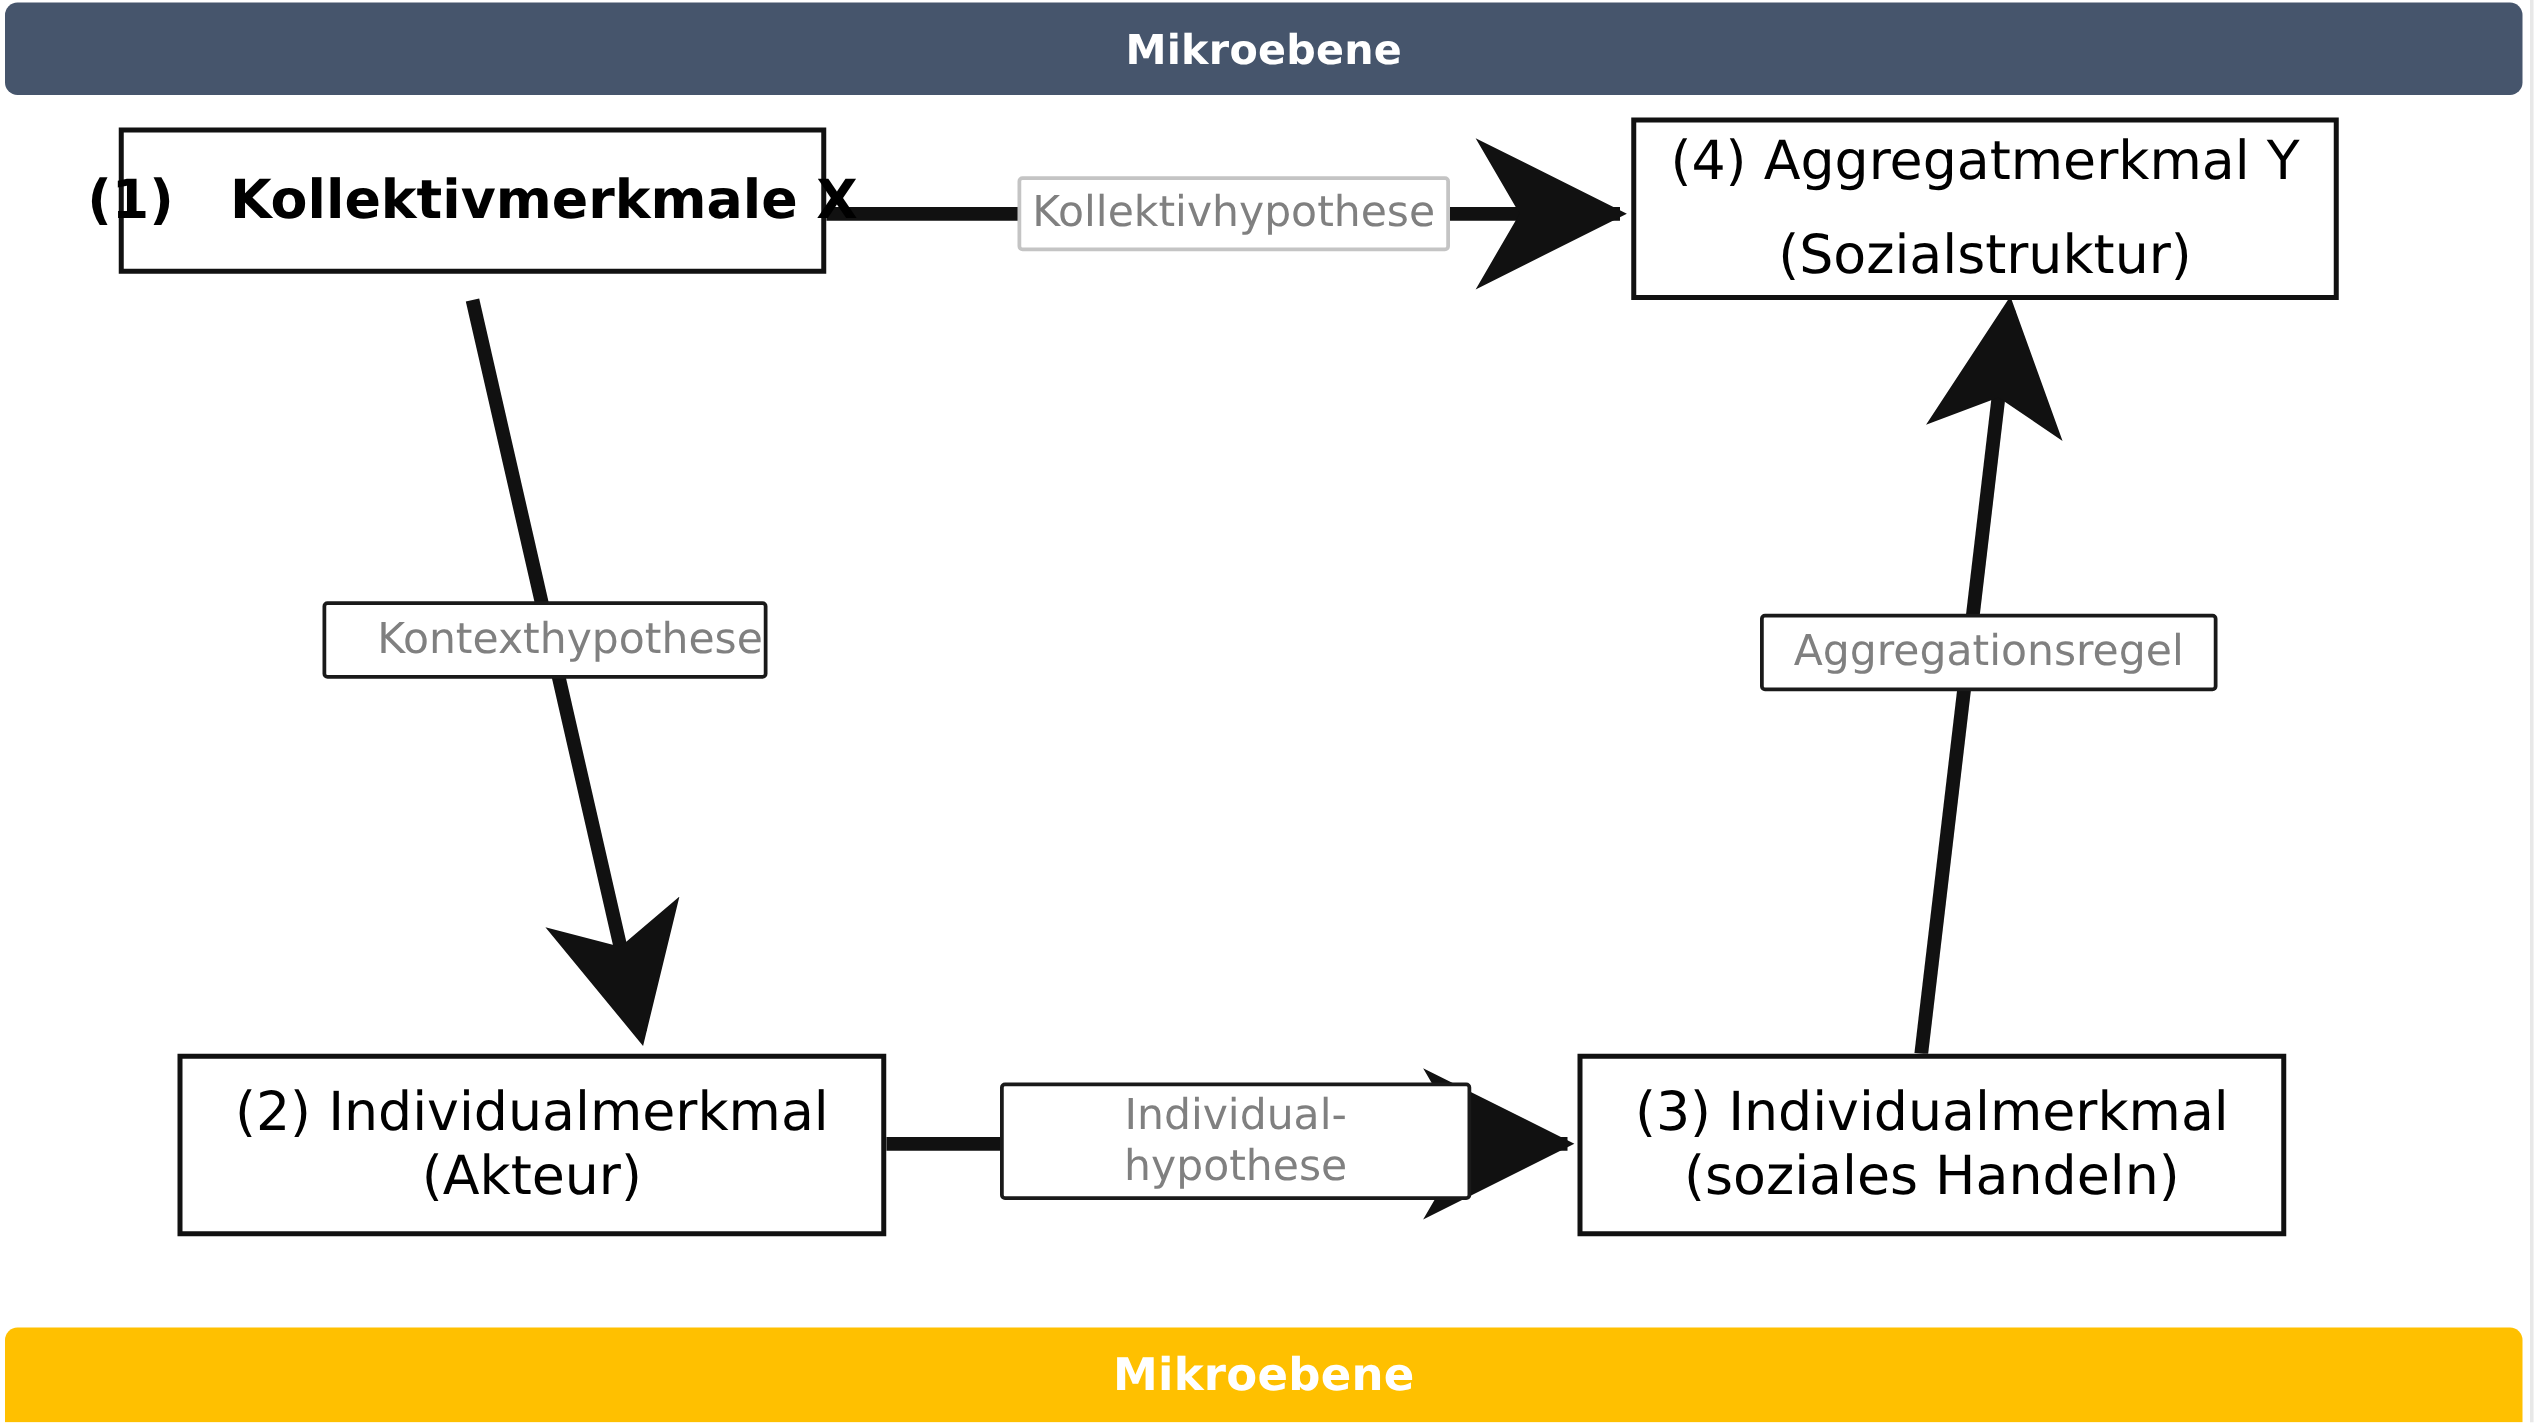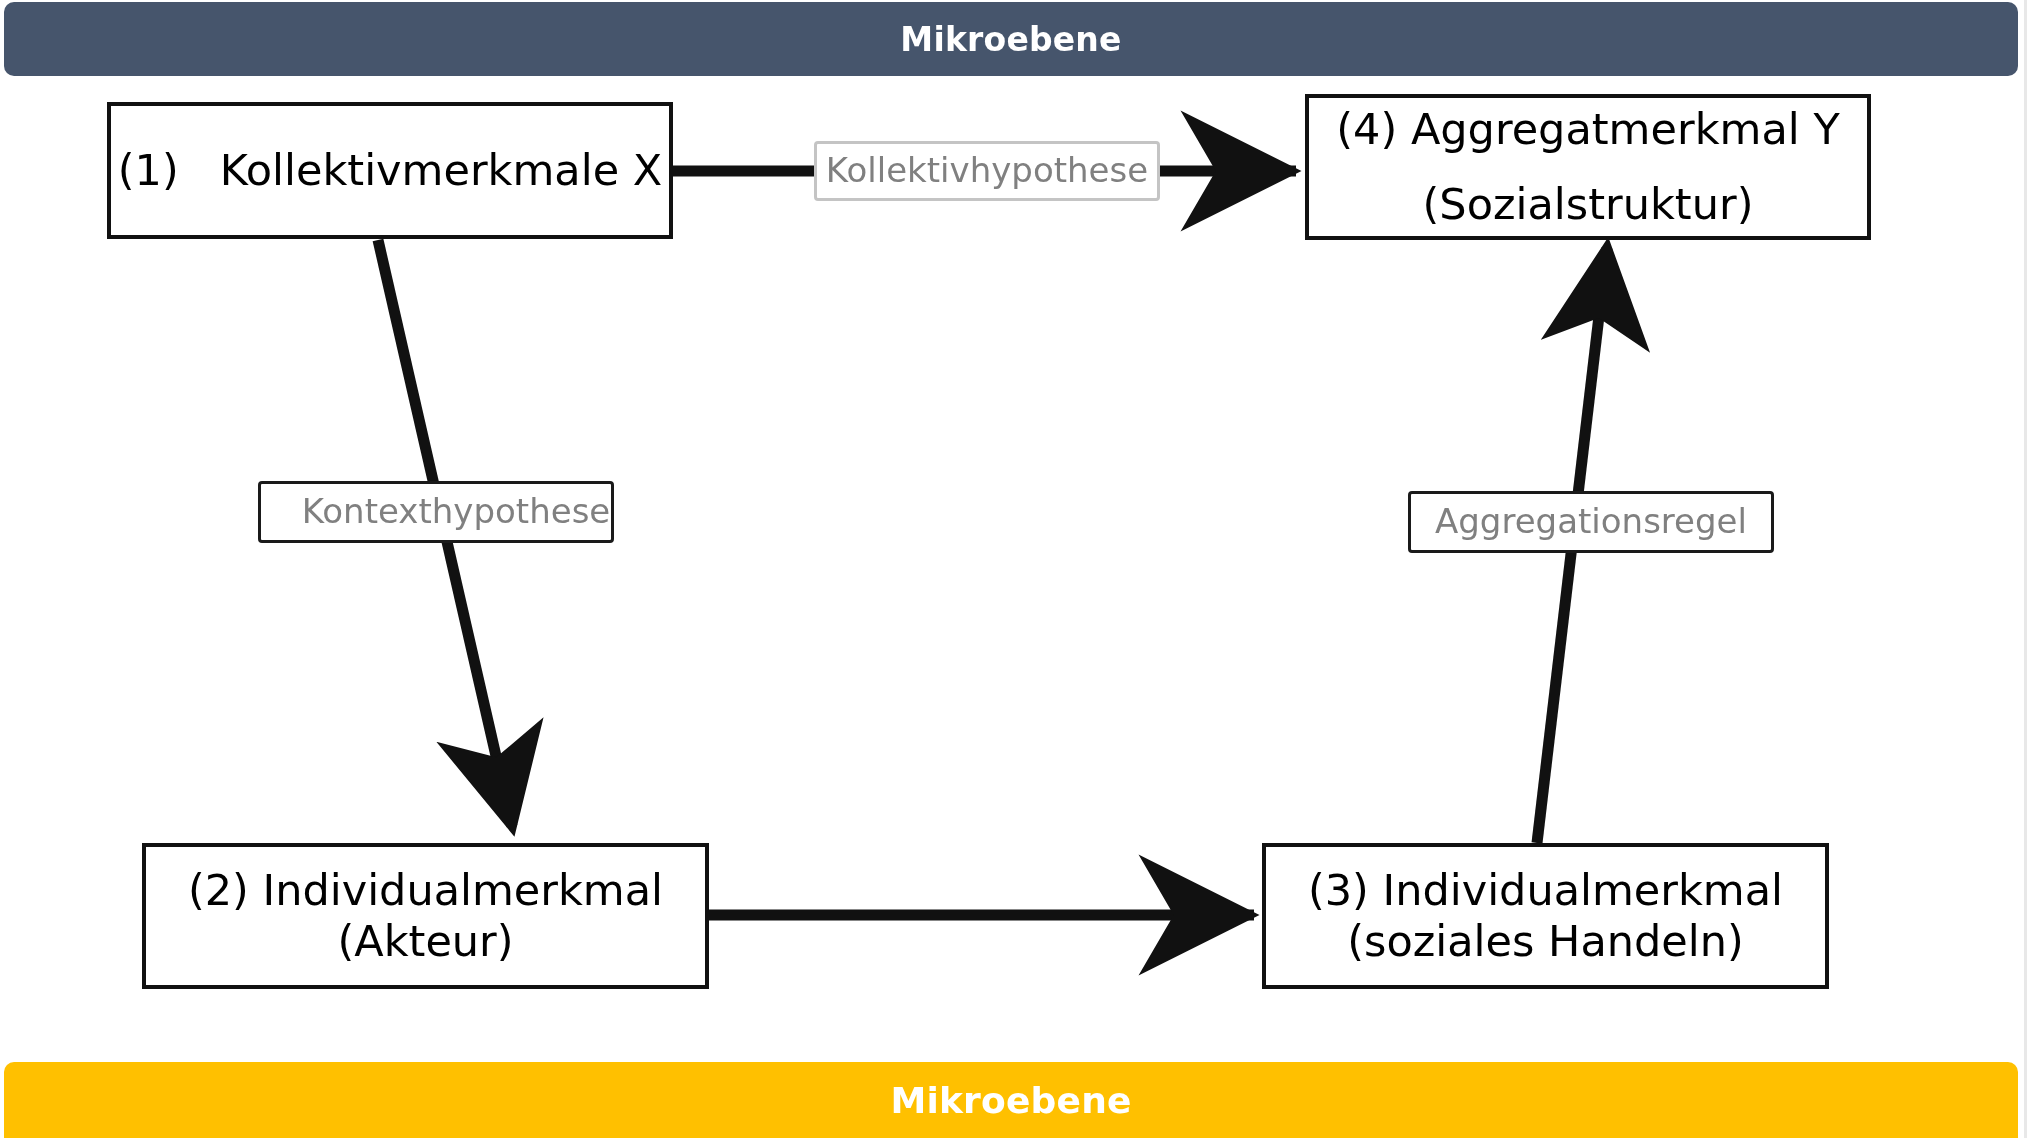--- a/index.html
+++ b/index.html
@@ -71,21 +71,21 @@
     align-items: center;
     justify-content: center;
     color: #000000;
     font-size: 43px;
     line-height: 1.18;
     text-align: center;
     z-index: 3;
   }
   .concept-box .line2 { display: block; }
 
-  #box-1 { left: 107px;   top: 102px; width: 566px; height: 137px; }
+  #box-1 { left: 95px;   top: 102px; width: 566px; height: 117px; font-weight: bold; }
   #box-4 { left: 1305px; top: 94px;  width: 566px; height: 146px; gap: 24px; }
   #box-2 { left: 142px;  top: 843px; width: 567px; height: 146px; }
   #box-3 { left: 1262px; top: 843px; width: 567px; height: 146px; }
 
   #box-1 .inner { white-space: pre; }
 
   
   .edge-label {
     position: absolute;
     background: #ffffff;
@@ -157,20 +157,24 @@
   </div>
 
   <div class="edge-label light" id="label-kollektiv">
     <span>Kollektivhypothese</span>
   </div>
 
   <div class="edge-label dark" id="label-kontext">
     <span>Kontexthypothese</span>
   </div>
 
+  <div class="edge-label dark" id="label-individual">
+    <span>Individual-</span>
+    <span>hypothese</span>
+  </div>
 
   <div class="edge-label dark" id="label-aggregation">
     <span>Aggregationsregel</span>
   </div>
 
   <div class="level-bar" id="micro-bar">
     <span>Mikroebene</span>
   </div>
 
 </div>

